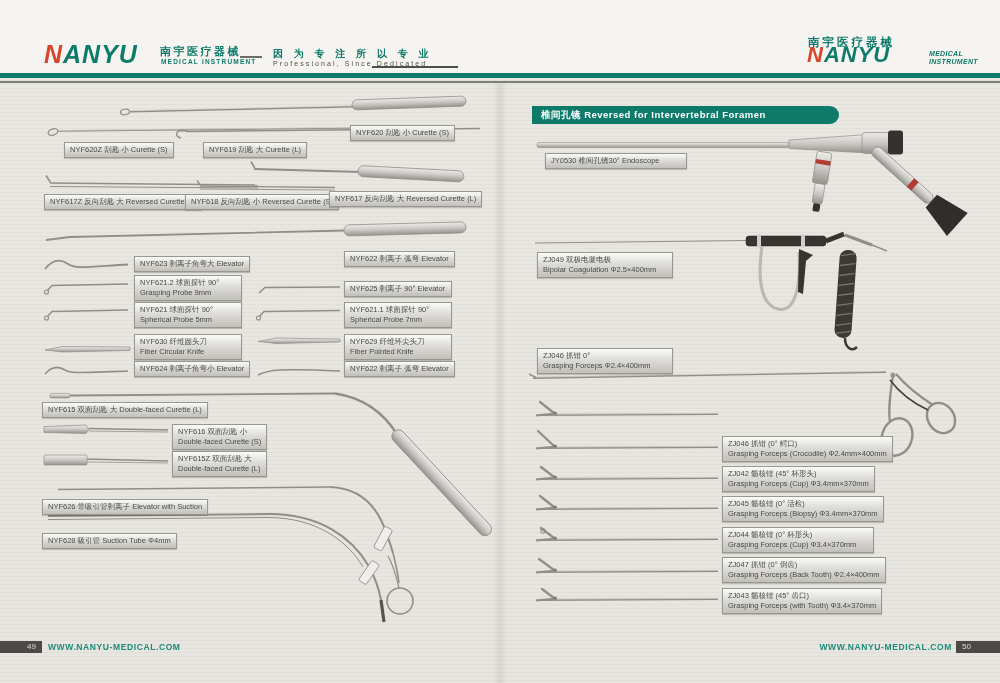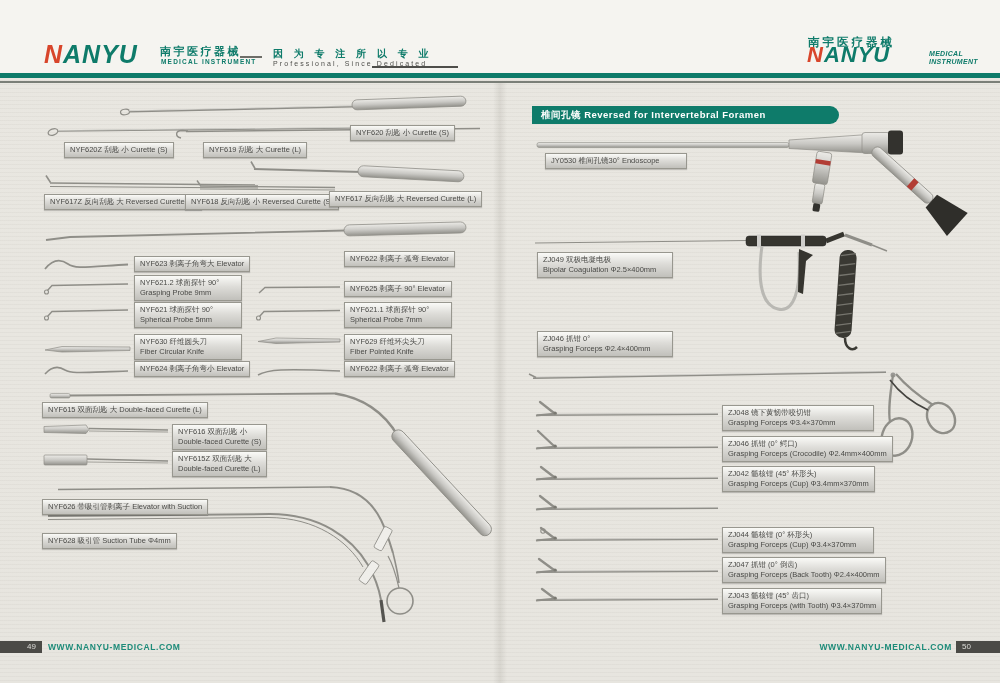--- a/index.html
+++ b/index.html
@@ -362,35 +362,35 @@
       <div class="l1">NYF628 吸引管 Suction Tube  Φ4mm</div>
     </div>
 
   <div class="plabel" style="left:545px;top:153px;min-width:142px">
       <div class="l1">JY0530 椎间孔镜30°  Endoscope</div>
     </div>
   <div class="plabel" style="left:537px;top:252px;min-width:136px">
       <div class="l1">ZJ049 双极电凝电极</div>
       <div class="l2">Bipolar Coagulation  Φ2.5×400mm</div>
     </div>
-  <div class="plabel" style="left:537px;top:331px;min-width:136px">
+  <div class="plabel" style="left:537px;top:348px;min-width:136px">
       <div class="l1">ZJ046 抓钳 0°</div>
       <div class="l2">Grasping Forceps  Φ2.4×400mm</div>
-    </div>
-  <div class="plabel" style="left:722px;top:405px;min-width:152px">
-      <div class="l1">ZJ048 镜下黄韧带咬切钳</div>
-      <div class="l2">Grasping Forceps  Φ3.4×370mm</div>
     </div>
   <div class="plabel" style="left:722px;top:436px;min-width:152px">
       <div class="l1">ZJ046 抓钳 (0°  鳄口)</div>
       <div class="l2">Grasping Forceps (Crocodile)  Φ2.4mm×400mm</div>
     </div>
   <div class="plabel" style="left:722px;top:466px;min-width:152px">
       <div class="l1">ZJ042 髓核钳 (45°  杯形头)</div>
       <div class="l2">Grasping Forceps (Cup)  Φ3.4mm×370mm</div>
+    </div>
+  <div class="plabel" style="left:722px;top:496px;min-width:152px">
+      <div class="l1">ZJ045 髓核钳 (0°  活检)</div>
+      <div class="l2">Grasping Forceps (Biopsy)  Φ3.4mm×370mm</div>
     </div>
   <div class="plabel" style="left:722px;top:527px;min-width:152px">
       <div class="l1">ZJ044 髓核钳 (0°  杯形头)</div>
       <div class="l2">Grasping Forceps (Cup)  Φ3.4×370mm</div>
     </div>
   <div class="plabel" style="left:722px;top:557px;min-width:152px">
       <div class="l1">ZJ047 抓钳 (0°  倒齿)</div>
       <div class="l2">Grasping Forceps (Back Tooth)  Φ2.4×400mm</div>
     </div>
   <div class="plabel" style="left:722px;top:588px;min-width:152px">

